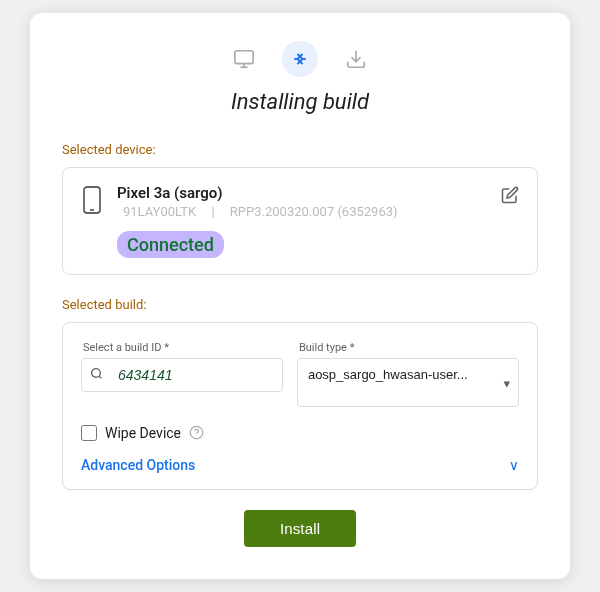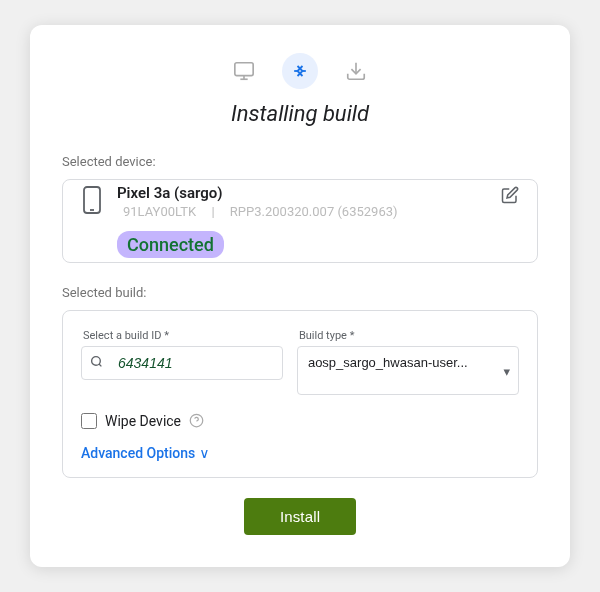--- a/index.html
+++ b/index.html
@@ -41,27 +41,27 @@
     .dialog-title {
       text-align: center;
       font-size: 22px;
       font-weight: 400;
       color: #202124;
       margin-bottom: 28px;
       font-style: italic;
     }
     .section-label {
       font-size: 13px;
-      color: #737373;
+      color: #a16207;
       margin-bottom: 10px;
     }
     .device-card {
       border: 1px solid #dadce0;
       border-radius: 8px;
-      padding: 4px 18px;
+      padding: 16px 18px;
       margin-bottom: 22px;
       display: flex;
       align-items: flex-start;
       justify-content: space-between;
     }
     .device-card-left {
       display: flex;
       align-items: flex-start;
       gap: 14px;
     }
@@ -192,20 +192,21 @@
       cursor: pointer;
     }
     .advanced-options {
       color: #1a73e8;
       font-size: 14px;
       font-weight: 500;
       cursor: pointer;
       display: flex;
       align-items: center;
       gap: 4px;
+      justify-content: space-between;
     }
     .advanced-chevron {
       font-size: 14px;
     }
     .install-btn {
       display: block;
       margin: 20px auto 0;
       background: #4d7c0f;
       color: #fff;
       border: none;

